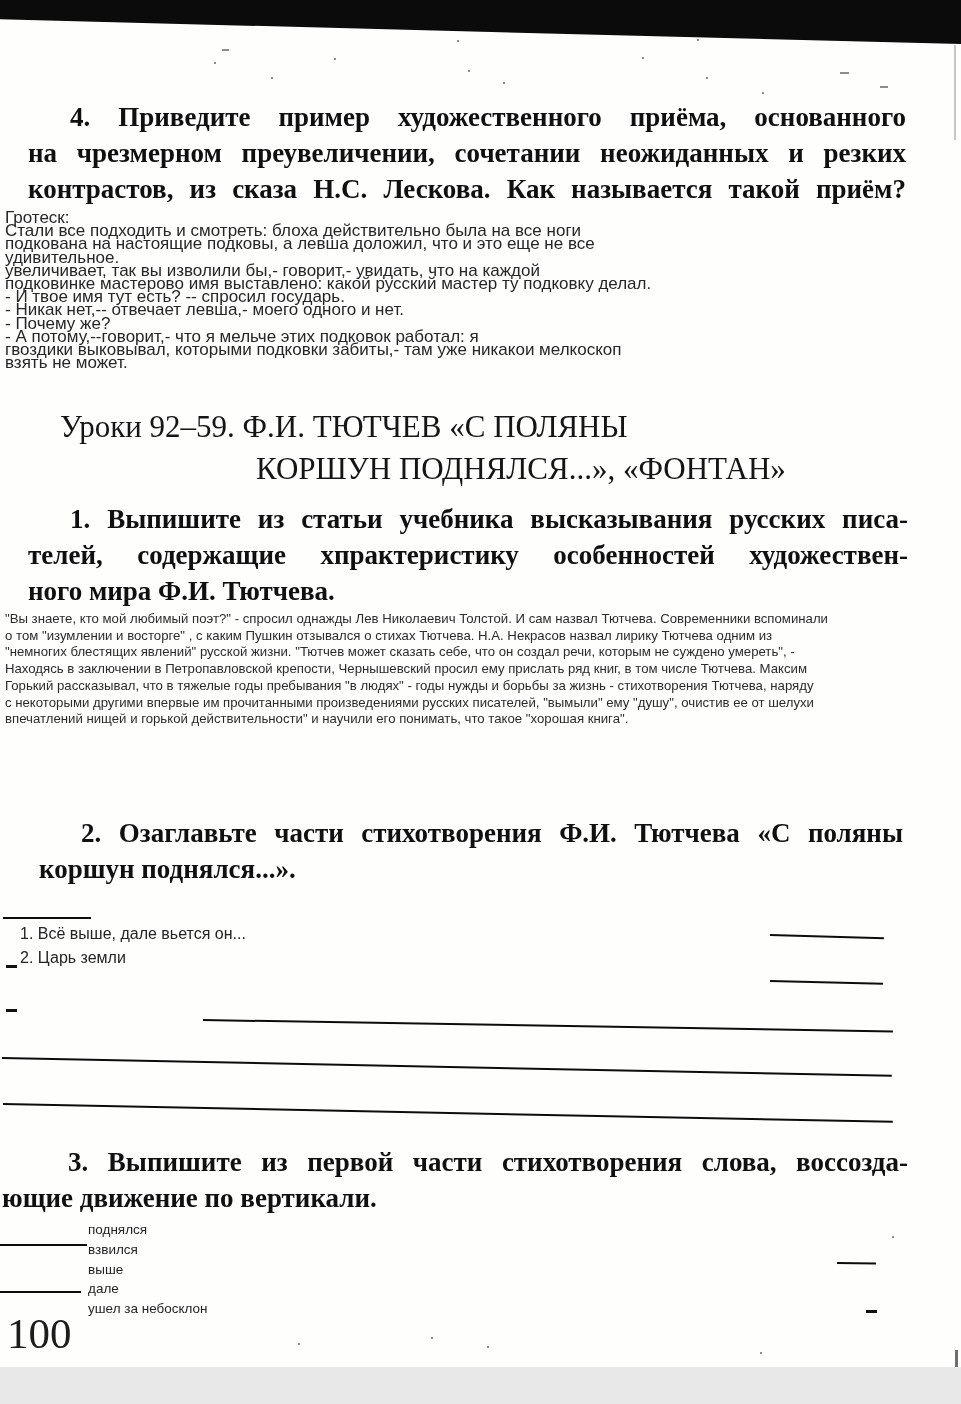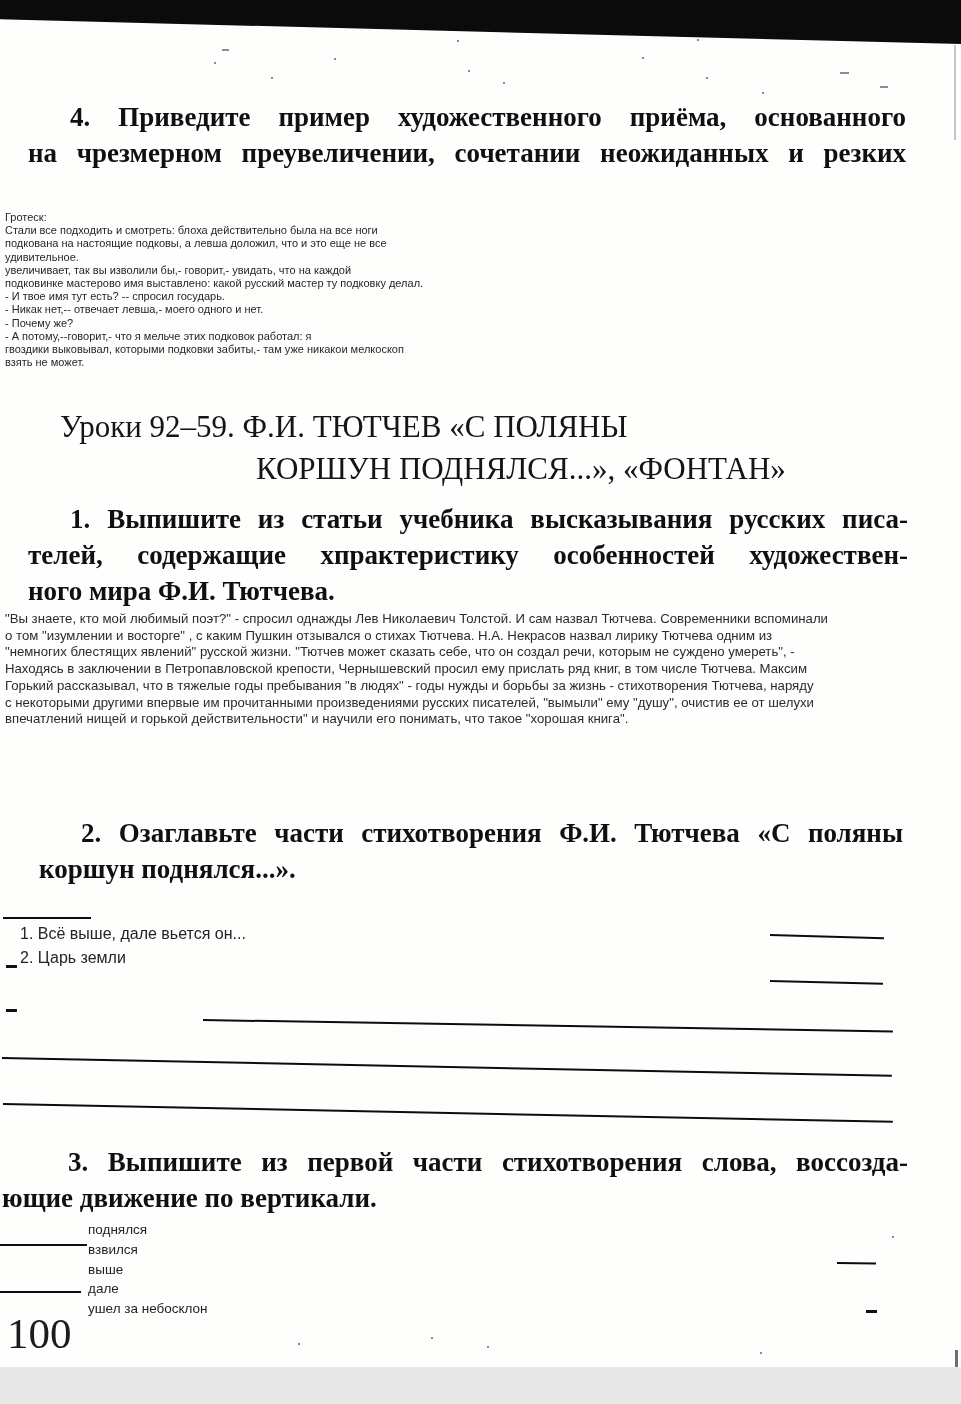--- a/index.html
+++ b/index.html
@@ -14,21 +14,21 @@
   .qhead{font-family:"Liberation Serif","DejaVu Serif",serif;font-weight:bold;
          font-size:27px;line-height:36px;color:#101010;}
   .qhead .ln{text-align:justify;}
   .qhead .jl{text-align-last:justify;}
   .qhead .indent{text-indent:42px;}
   
   .lesson{font-family:"Liberation Serif","DejaVu Serif",serif;font-weight:normal;
           font-size:31px;line-height:38px;color:#151515;white-space:nowrap;}
   
   .typed-s{font-family:"Liberation Sans","DejaVu Sans",sans-serif;
-           font-size:11px;line-height:13.2px;color:#262626;white-space:nowrap;}
+           font-size:17px;line-height:13.2px;color:#262626;white-space:nowrap;}
   .typed-m{font-family:"Liberation Sans","DejaVu Sans",sans-serif;
            font-size:13.2px;line-height:16.7px;color:#2b2b2b;white-space:nowrap;}
   .typed-l{font-family:"Liberation Sans","DejaVu Sans",sans-serif;
            font-size:16px;line-height:18px;color:#242424;white-space:nowrap;}
   .q3list div{line-height:19.8px;}
   
   .rule{position:absolute;height:2.4px;background:#0c0c0c;transform-origin:left center;}
   .dash{position:absolute;height:3px;background:#111;}
   
   .top-wedge{position:absolute;left:0;top:0;width:961px;height:44px;background:#0b0b0b;
@@ -45,20 +45,21 @@
 <body>
 
 <div id="page">
 
   <div class="top-wedge"></div>
   <div class="edge-line" style="left:954px;top:45px;width:2px;height:95px;background:#c6c6c6;"></div>
 
   <div class="abs qhead" style="left:28px;top:99px;width:878px;">
     <div class="ln jl indent">4. Приведите пример художественного приёма, основанного</div>
     <div class="ln jl">на чрезмерном преувеличении, сочетании неожиданных и резких</div>
+    <div class="ln jl">контрастов, из сказа Н.С. Лескова. Как называется такой приём?</div>
   </div>
 
   <div class="abs typed-s" style="left:5px;top:211px;width:530px;">
     <div>Гротеск:</div>
     <div>Стали все подходить и смотреть: блоха действительно была на все ноги</div>
     <div>подкована на настоящие подковы, а левша доложил, что и это еще не все</div>
     <div>удивительное.</div>
     <div>увеличивает, так вы изволили бы,- говорит,- увидать, что на каждой</div>
     <div>подковинке мастерово имя выставлено: какой русский мастер ту подковку делал.</div>
     <div>- И твое имя тут есть? -- спросил государь.</div>

